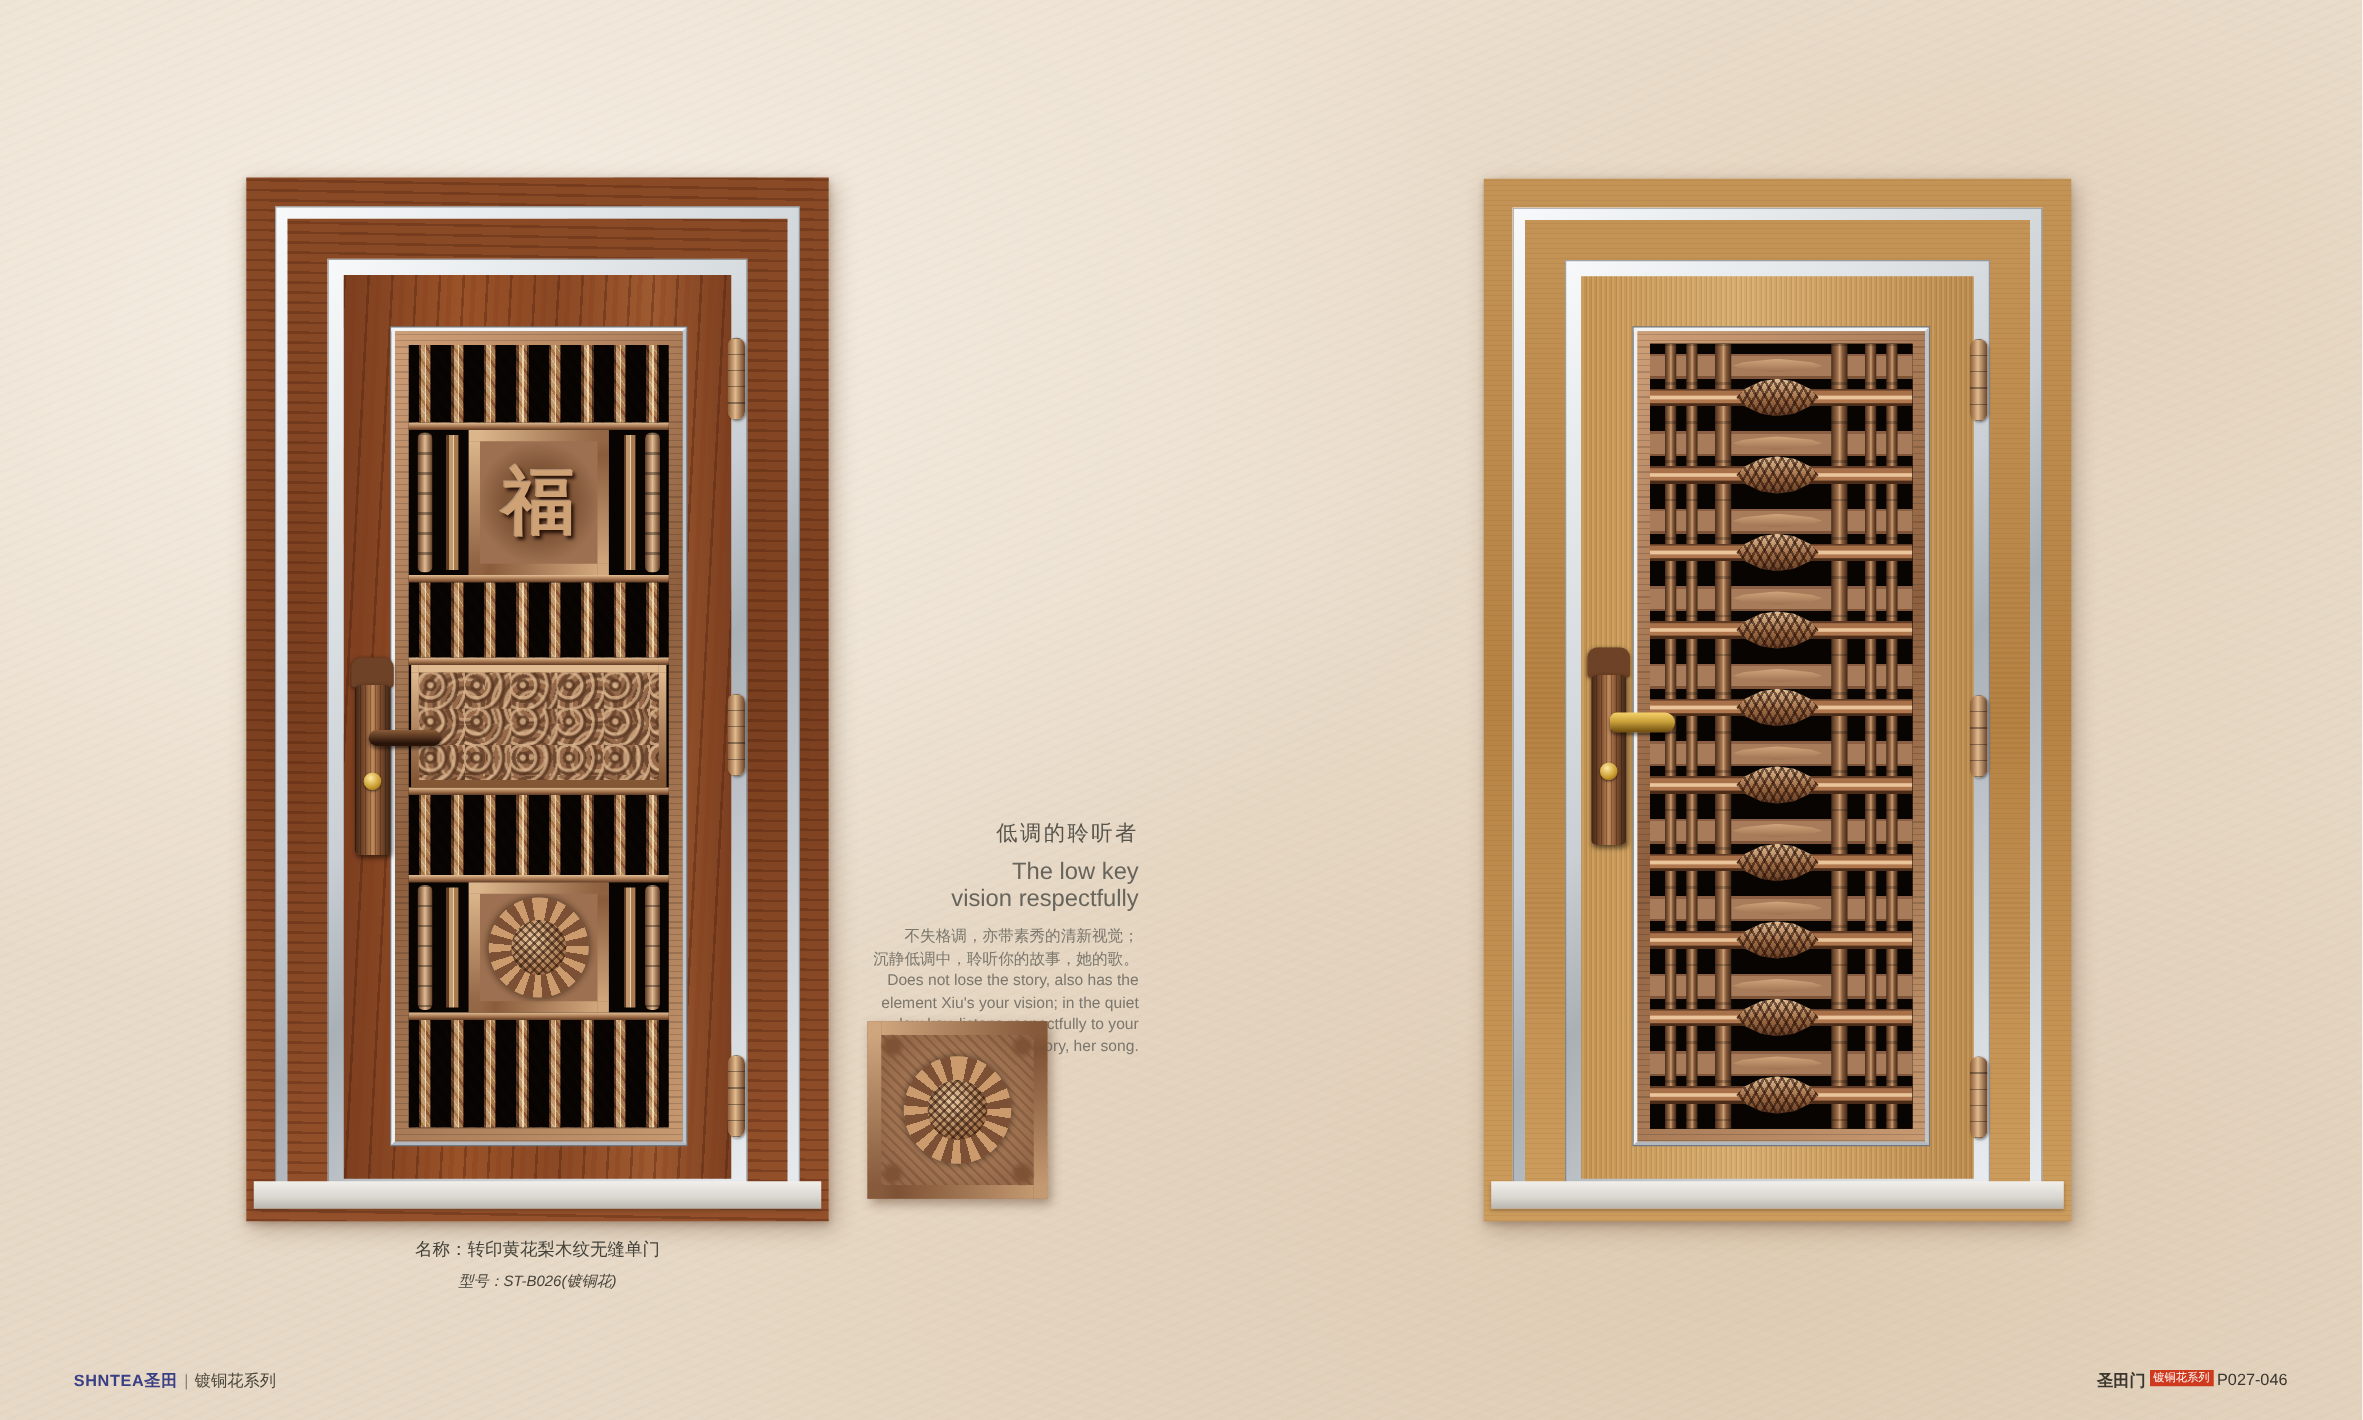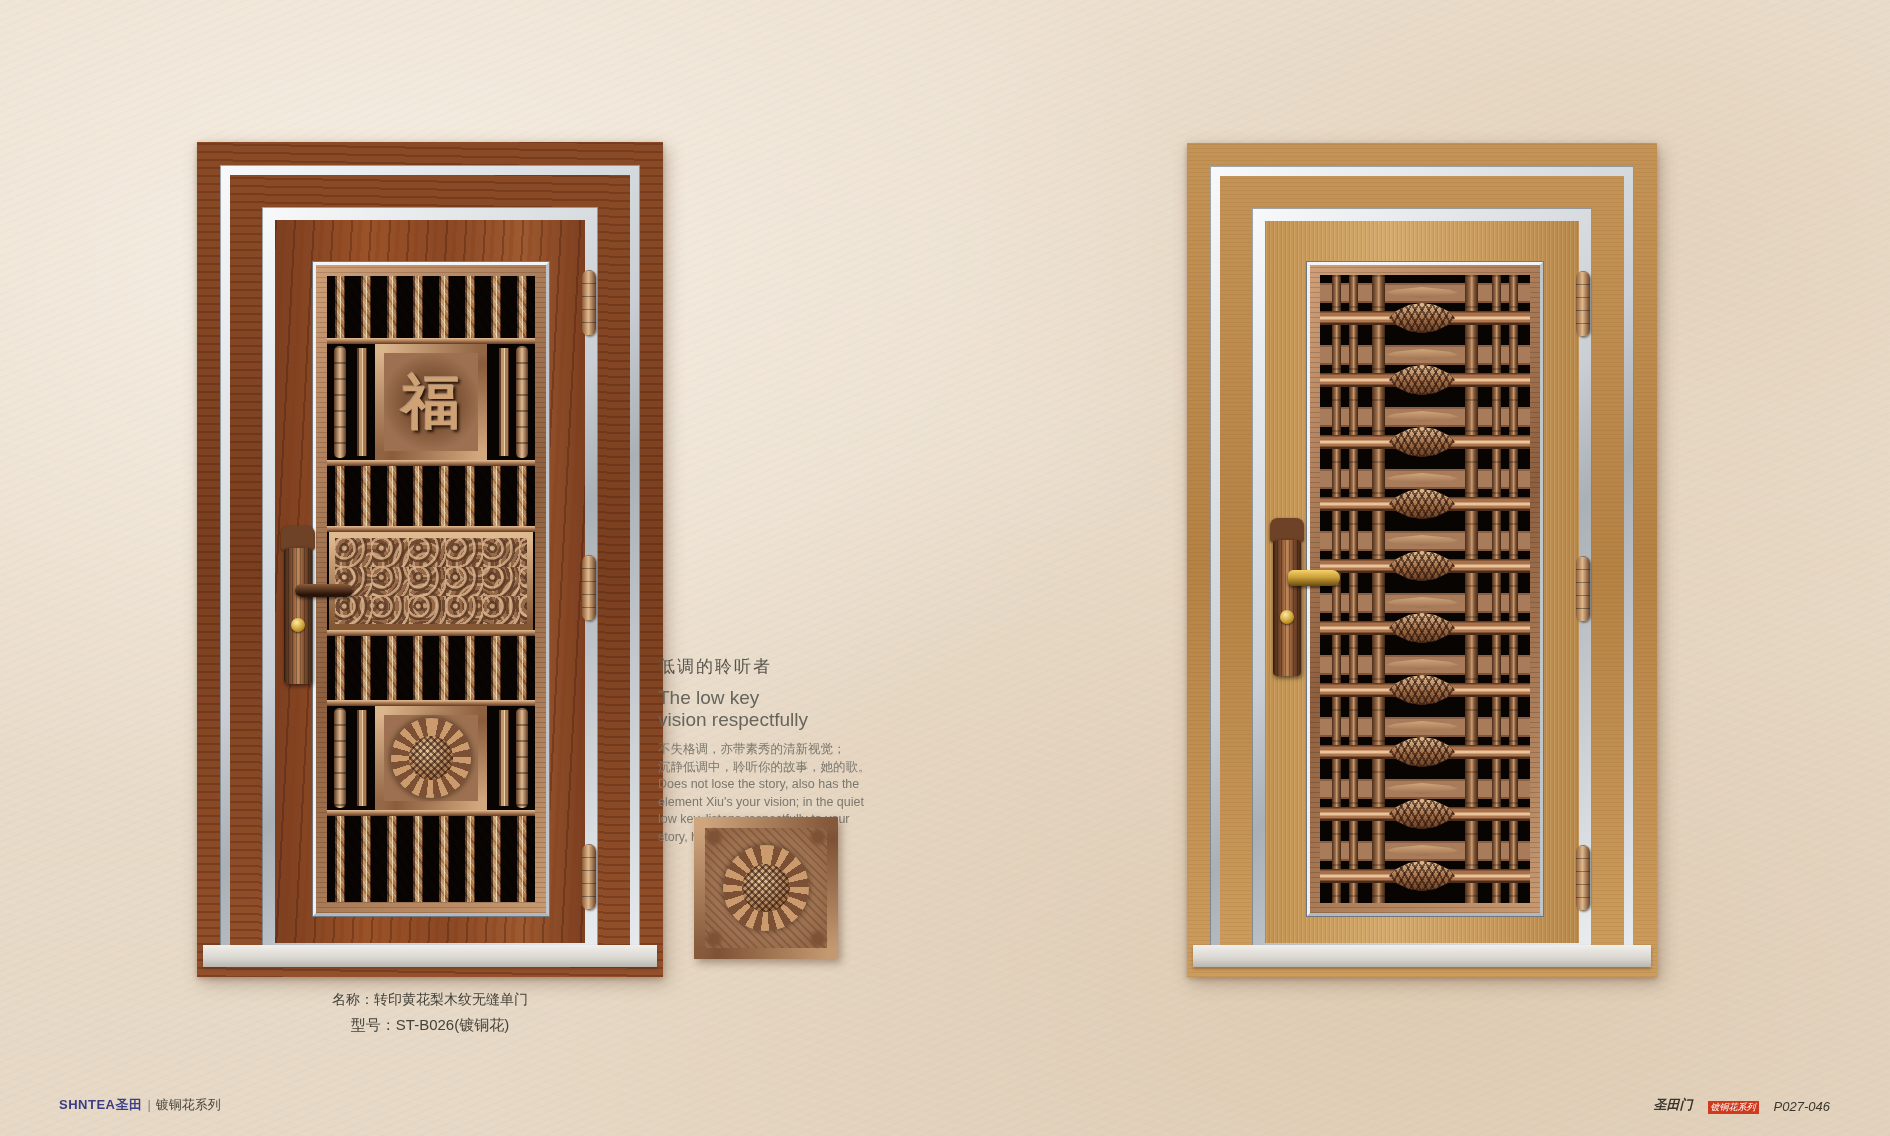--- a/index.html
+++ b/index.html
@@ -119,21 +119,21 @@
       background:linear-gradient(180deg,#f6d26c,#caa13a 45%,#6b4a0e);box-shadow:0 2px 3px rgba(0,0,0,.5);}
   .h-key{position:absolute;left:10px;top:92px;width:14px;height:14px;border-radius:50%;
       background:radial-gradient(circle at 40% 32%,#ffeaa2,#c89a2c 60%,#77570e);box-shadow:0 1px 2px rgba(0,0,0,.6);}
   .hinge{position:absolute;width:14px;height:66px;border-radius:7px;
       background:
         repeating-linear-gradient(180deg, rgba(0,0,0,.35) 0 1px, transparent 1px 13px),
         linear-gradient(90deg,#8a5c38,#e2ba8e 45%,#6a4226);box-shadow:1px 1px 2px rgba(0,0,0,.4);}
   .hinge.h1{top:128px}.hinge.h2{top:413px}.hinge.h3{top:702px}
 
   
-  .center-text{position:absolute;left:658px;top:655px;width:220px;color:#76726a;}
+  .center-text{position:absolute;left:691px;top:655px;width:220px;color:#76726a;text-align:right;}
   .ct-title-zh{font-size:17px;letter-spacing:2px;color:#57544c;margin-bottom:9px;}
   .ct-title-en{font-size:19px;line-height:22px;color:#67645c;}
   .ct-body{margin-top:10px;font-size:12.5px;line-height:17.5px;color:#7b776d;}
 
   
   .detail{position:absolute;left:694px;top:817px;width:144px;height:142px;box-sizing:border-box;
       border:11px solid;border-image:linear-gradient(135deg,#cfa67e,#7e5234 55%,#c49a72) 1;
       background:
         repeating-linear-gradient(45deg, rgba(60,30,12,.2) 0 2px, transparent 2px 6px),
         radial-gradient(circle at 50% 50%,#b98c64,#96694a 80%);
@@ -141,25 +141,25 @@
   .detail .sun-circle{width:86px;height:86px;}
   .detail .sun-core{width:48px;height:48px;}
   .corner{position:absolute;width:22px;height:22px;background:
       radial-gradient(circle at 50% 50%, #7e5234 30%, transparent 65%);}
   .corner.c1{left:-2px;top:-2px}.corner.c2{right:-2px;top:-2px}
   .corner.c3{left:-2px;bottom:-2px}.corner.c4{right:-2px;bottom:-2px}
 
   
   .caption{position:absolute;text-align:center;color:#45423a;}
   .cap-name{font-size:14px;line-height:26px;}
-  .cap-model{font-size:15px;line-height:26px;}
+  .cap-model{font-size:12px;line-height:26px;font-style:italic;}
   .footer-left{position:absolute;left:59px;top:1096px;font-size:13px;color:#4a463c;}
   .logo{font-weight:bold;color:#3a3f85;letter-spacing:.5px;}
   .divider{color:#8a857a;margin:0 5px;}
-  .footer-right{position:absolute;right:60px;top:1096px;font-size:13px;color:#3a362e;display:flex;align-items:flex-end;gap:15px;font-style:italic;}
+  .footer-right{position:absolute;right:60px;top:1096px;font-size:13px;color:#3a362e;display:flex;align-items:flex-start;gap:3px;}
   .brand{font-weight:bold;}
   .badge{background:#cf3a1e;color:#fff;font-size:9px;padding:1px 3px;line-height:11px;}
 </style>
 </head>
 <body>
 
 <div class="stage">
   <div class="wall-noise"></div>
 
   <div class="door" style="left:197px;top:142px;width:466px;height:835px;">

